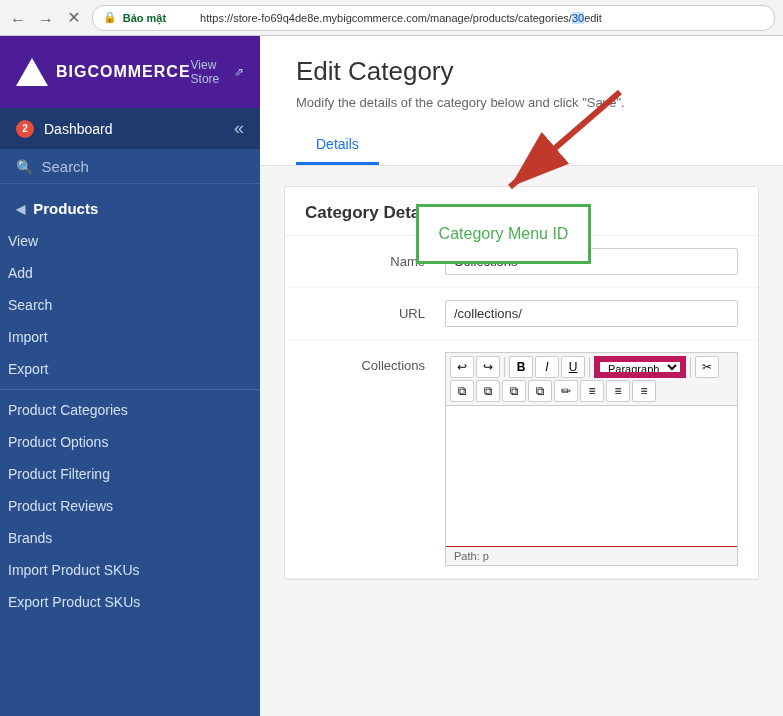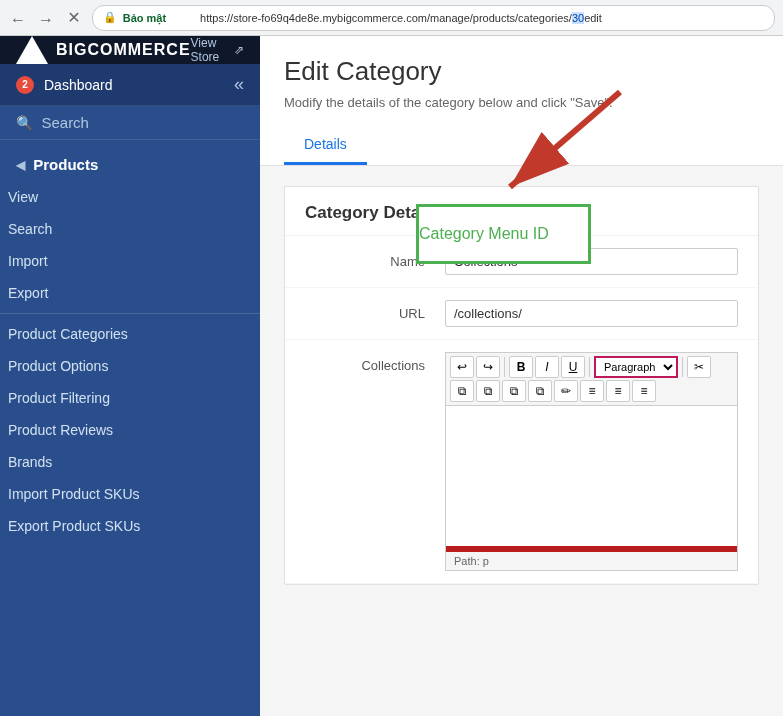--- a/index.html
+++ b/index.html
@@ -48,22 +48,22 @@
       color: white;
       display: flex;
       flex-direction: column;
       overflow-y: auto;
       flex-shrink: 0;
     }
     .sidebar-header {
       display: flex;
       align-items: center;
       justify-content: space-between;
-      padding: 0 16px;
-      background: #0f172a;
+      padding: 22px 16px;
+      background: #4c1d95;
     }
     .logo-area { display: flex; align-items: center; gap: 8px; }
     .logo-triangle {
       width: 0; height: 0;
       border-left: 16px solid transparent;
       border-right: 16px solid transparent;
       border-bottom: 28px solid white;
     }
     .logo-text { color: white; font-weight: bold; font-size: 16px; letter-spacing: 1px; }
     .view-store-link {
@@ -128,21 +128,21 @@
     
     .main-content {
       flex: 1;
       background: #f5f5f5;
       overflow-y: auto;
       display: flex;
       flex-direction: column;
     }
     .page-header {
       background: white;
-      padding: 20px 24px 0;
+      padding: 20px 36px 0;
       border-bottom: 1px solid #e0e0e0;
     }
     .page-title {
       font-size: 26px;
       font-weight: 400;
       color: #333;
       margin-bottom: 8px;
     }
     .page-subtitle {
       font-size: 13px;
@@ -224,58 +224,58 @@
       width: 24px; height: 22px;
       border: 1px solid #ccc;
       background: white;
       cursor: pointer;
       display: flex; align-items: center; justify-content: center;
       font-size: 12px;
       border-radius: 2px;
     }
     .toolbar-select {
       height: 22px;
-      border: 2px solid #be185d;
+      border: 6px solid #be185d;
       background: white;
       font-size: 11px;
       padding: 0 4px;
       cursor: pointer;
     }
     .toolbar-sep {
       width: 1px;
       height: 20px;
       background: #ccc;
       margin: 0 2px;
     }
     .editor-body {
       min-height: 140px;
       padding: 8px;
       font-size: 13px;
       background: white;
     }
     .editor-footer {
       background: #f5f5f5;
-      border-top: 6px solid #b91c1c;
+      border-top: 1px solid #b91c1c;
       padding: 3px 8px;
       font-size: 11px;
       color: #666;
     }
 
     
     .category-menu-box {
       position: absolute;
       top: 168px;
       left: 416px;
       width: 175px;
       height: 60px;
       border: 3px solid #4CAF50;
       background: white;
       display: flex;
       align-items: center;
-      justify-content: flex-start;
+      justify-content: center;
       z-index: 50;
     }
     .category-menu-text {
       color: #4CAF50;
       font-size: 16px;
       font-weight: normal;
     }
   </style>
 </head>
 <body>
@@ -320,20 +320,23 @@
     </div>
 
     <div class="sidebar-section">
       <div class="sidebar-section-header">
         <span class="collapse-arrow">◀</span>
         <span>Products</span>
       </div>
 
       <div class="sidebar-item">
         <span>View</span>
+      </div>
+      <div class="sidebar-item">
+        <span>Add</span>
       </div>
       <div class="sidebar-item">
         <span>Search</span>
       </div>
       <div class="sidebar-item">
         <span>Import</span>
       </div>
       <div class="sidebar-item">
         <span>Export</span>
       </div>

